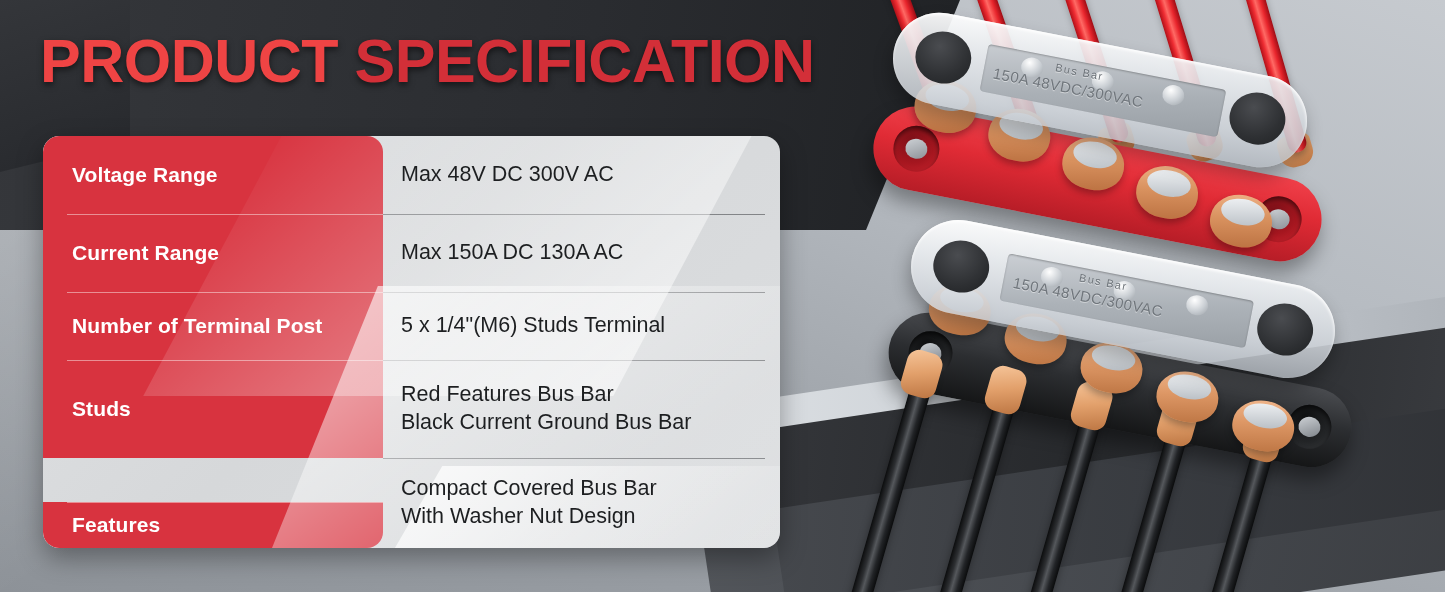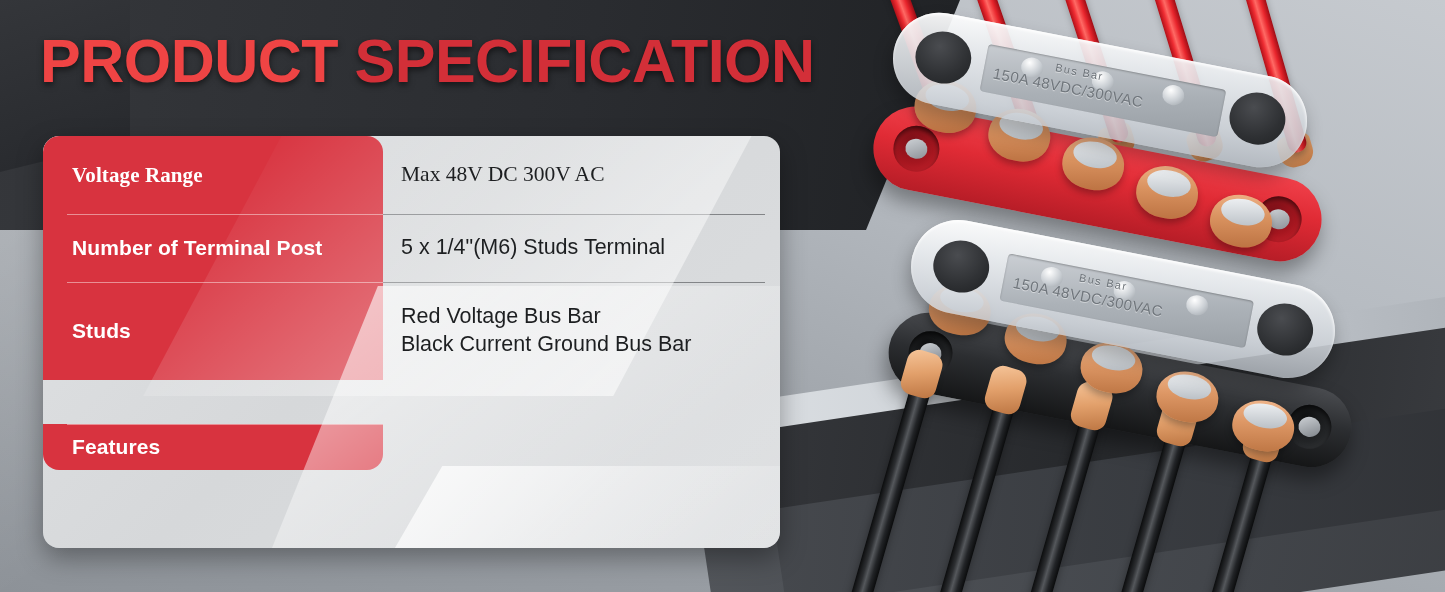--- a/index.html
+++ b/index.html
@@ -185,41 +185,51 @@
   <div class="bg-darkstrip2"></div>
   <div class="bg-darkwedge"></div>
   <div class="bg-darkwedge-low"></div>
 
   <div class="title">
     <span class="w">PRODUCT</span><span>&nbsp;</span><span class="r">SPECIFICATION</span>
   </div>
 
   <div class="panel">
     <div class="rows" id="spec-rows">
-        <div class="row" style="height: 78px; font-family: Liberation Serif, serif;">
+        <div class="row" style="height: 78px;">
           <div class="cellL" style="border-top-left-radius: 16px; border-top-right-radius: 16px;">Voltage Range</div>
           <div class="cellR">
             <span>Max 48V DC  300V AC</span>
+          </div>
+        </div>
+        <div class="row" style="height: 78px;">
+          <div class="cellL">Current Range</div>
+          <div class="cellR">
+            <span>Max 150A DC 130A AC</span>
           </div>
         </div>
         <div class="row" style="height: 68px;">
           <div class="cellL">Number of Terminal Post</div>
           <div class="cellR">
             <span>5 x 1/4"(M6) Studs Terminal</span>
           </div>
         </div>
         <div class="row" style="height: 98px;">
           <div class="cellL">Studs</div>
           <div class="cellR">
-            <span>Red Voltage Bus Bar</span>
+            <span>Red Features Bus Bar</span>
             <span>Black Current Ground Bus Bar</span>
           </div>
         </div>
         <div class="row" style="height: 90px;">
           <div class="cellL" style="border-bottom-left-radius: 16px; border-bottom-right-radius: 16px; margin-top: 44px;">Features</div>
+          <div class="cellR">
+            <span>Compact Covered Bus Bar</span>
+            <span>With Washer Nut Design</span>
+          </div>
         </div>
       </div>
     <div class="panel-sheen-a"></div>
     <div class="panel-sheen-b"></div>
     <div class="panel-sheen-c"></div>
   </div>
 
   <div class="photo">
 
     <div id="red-wires">

